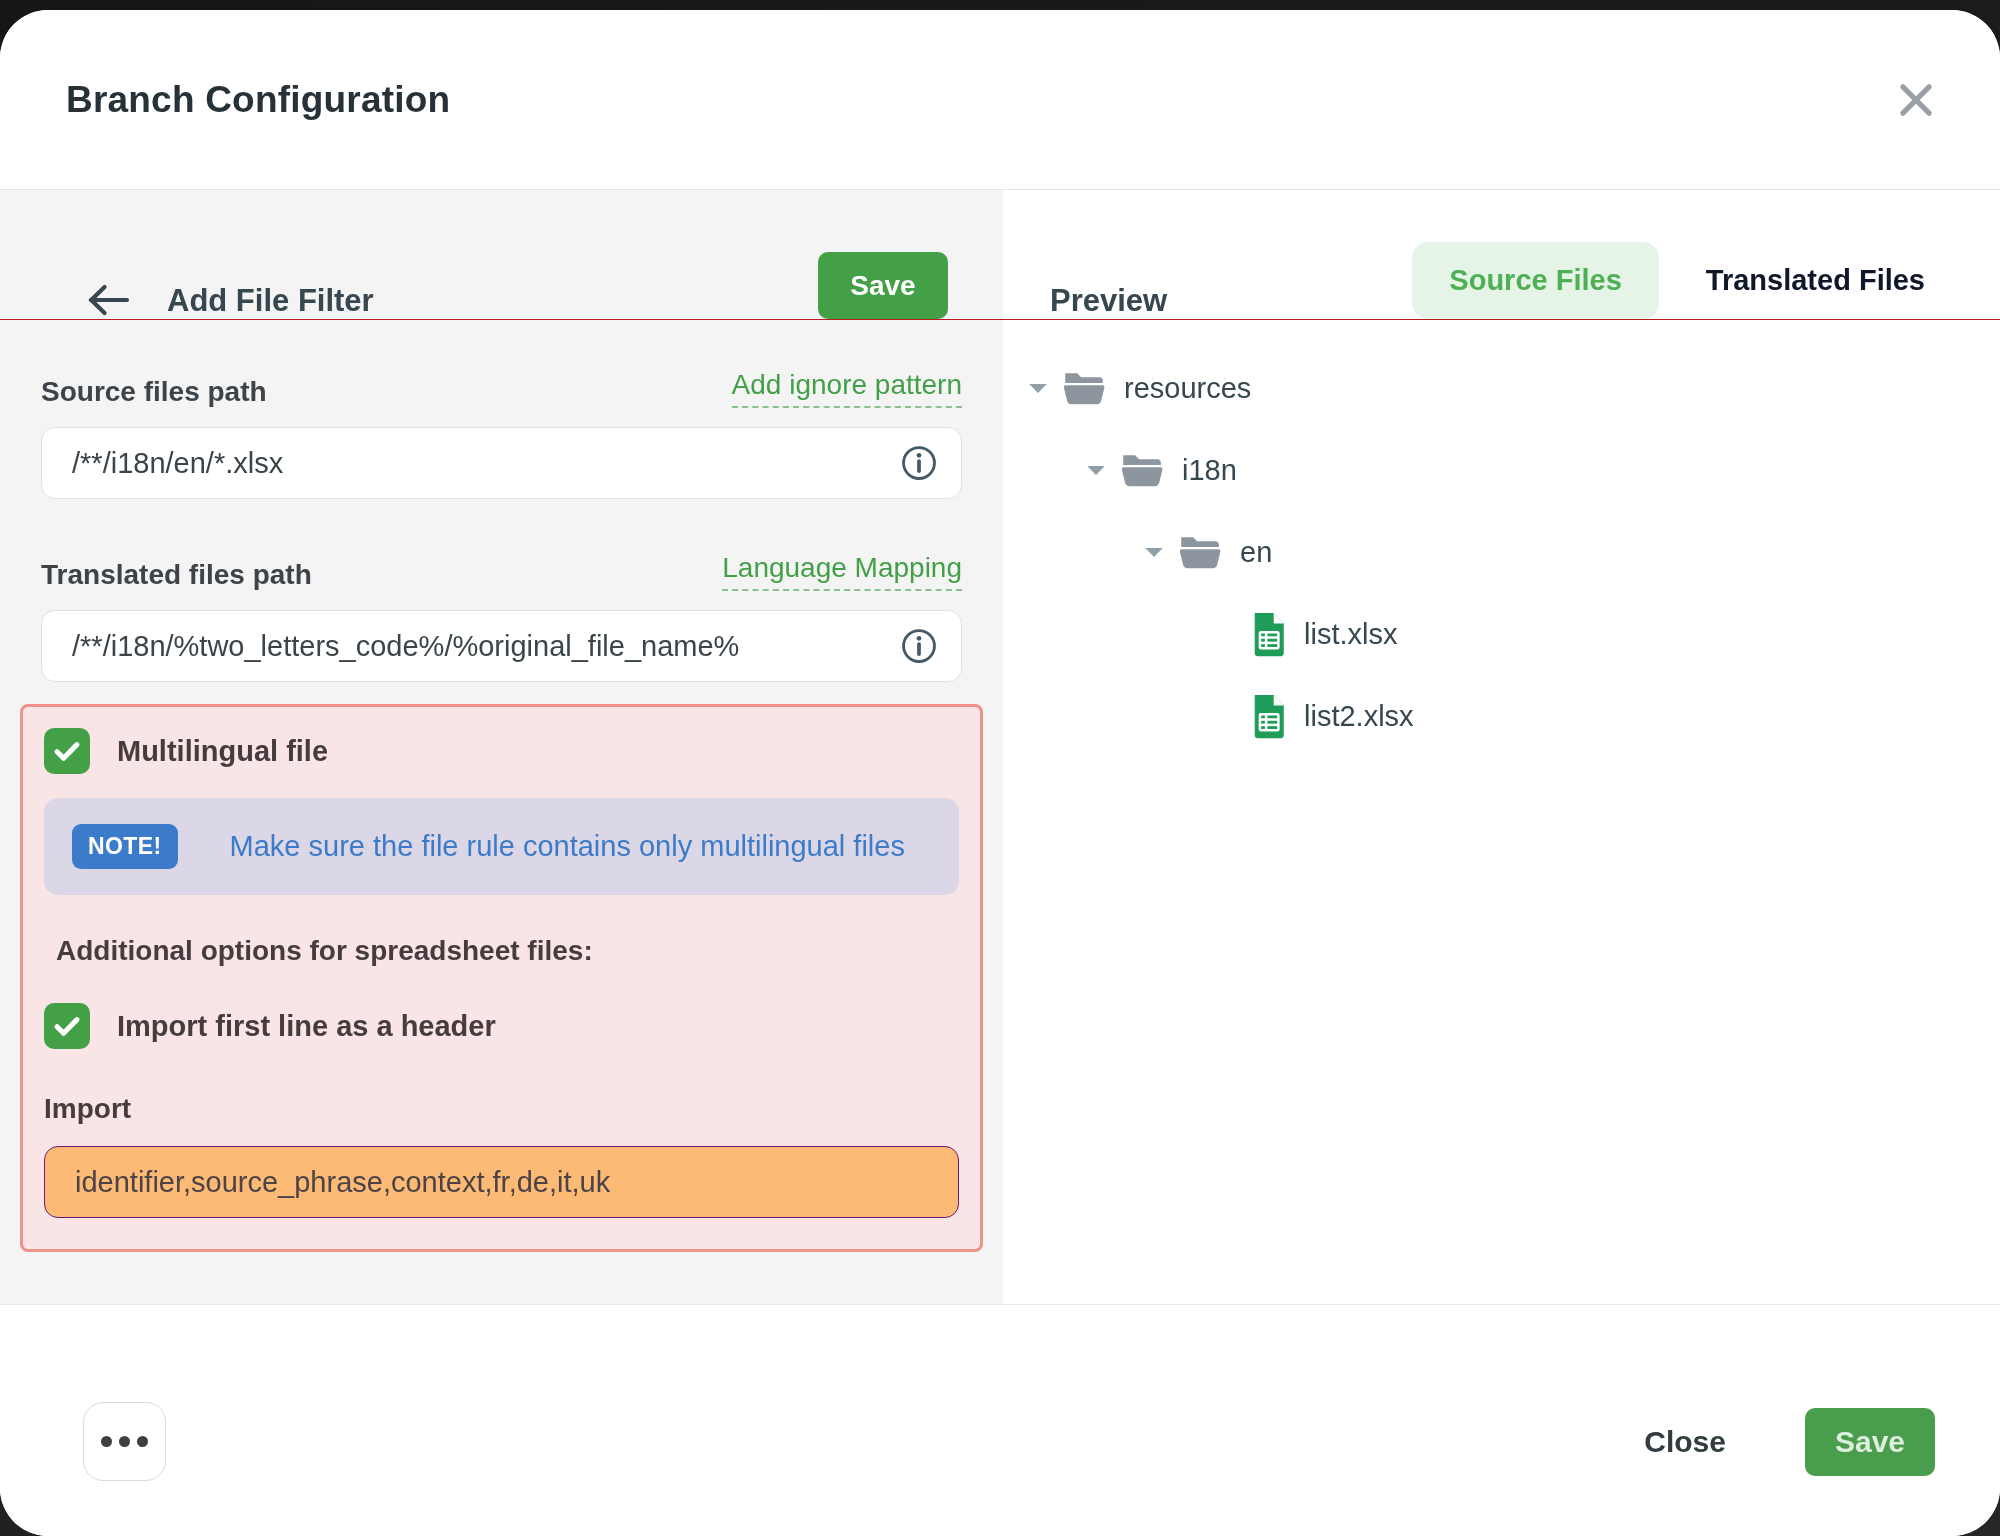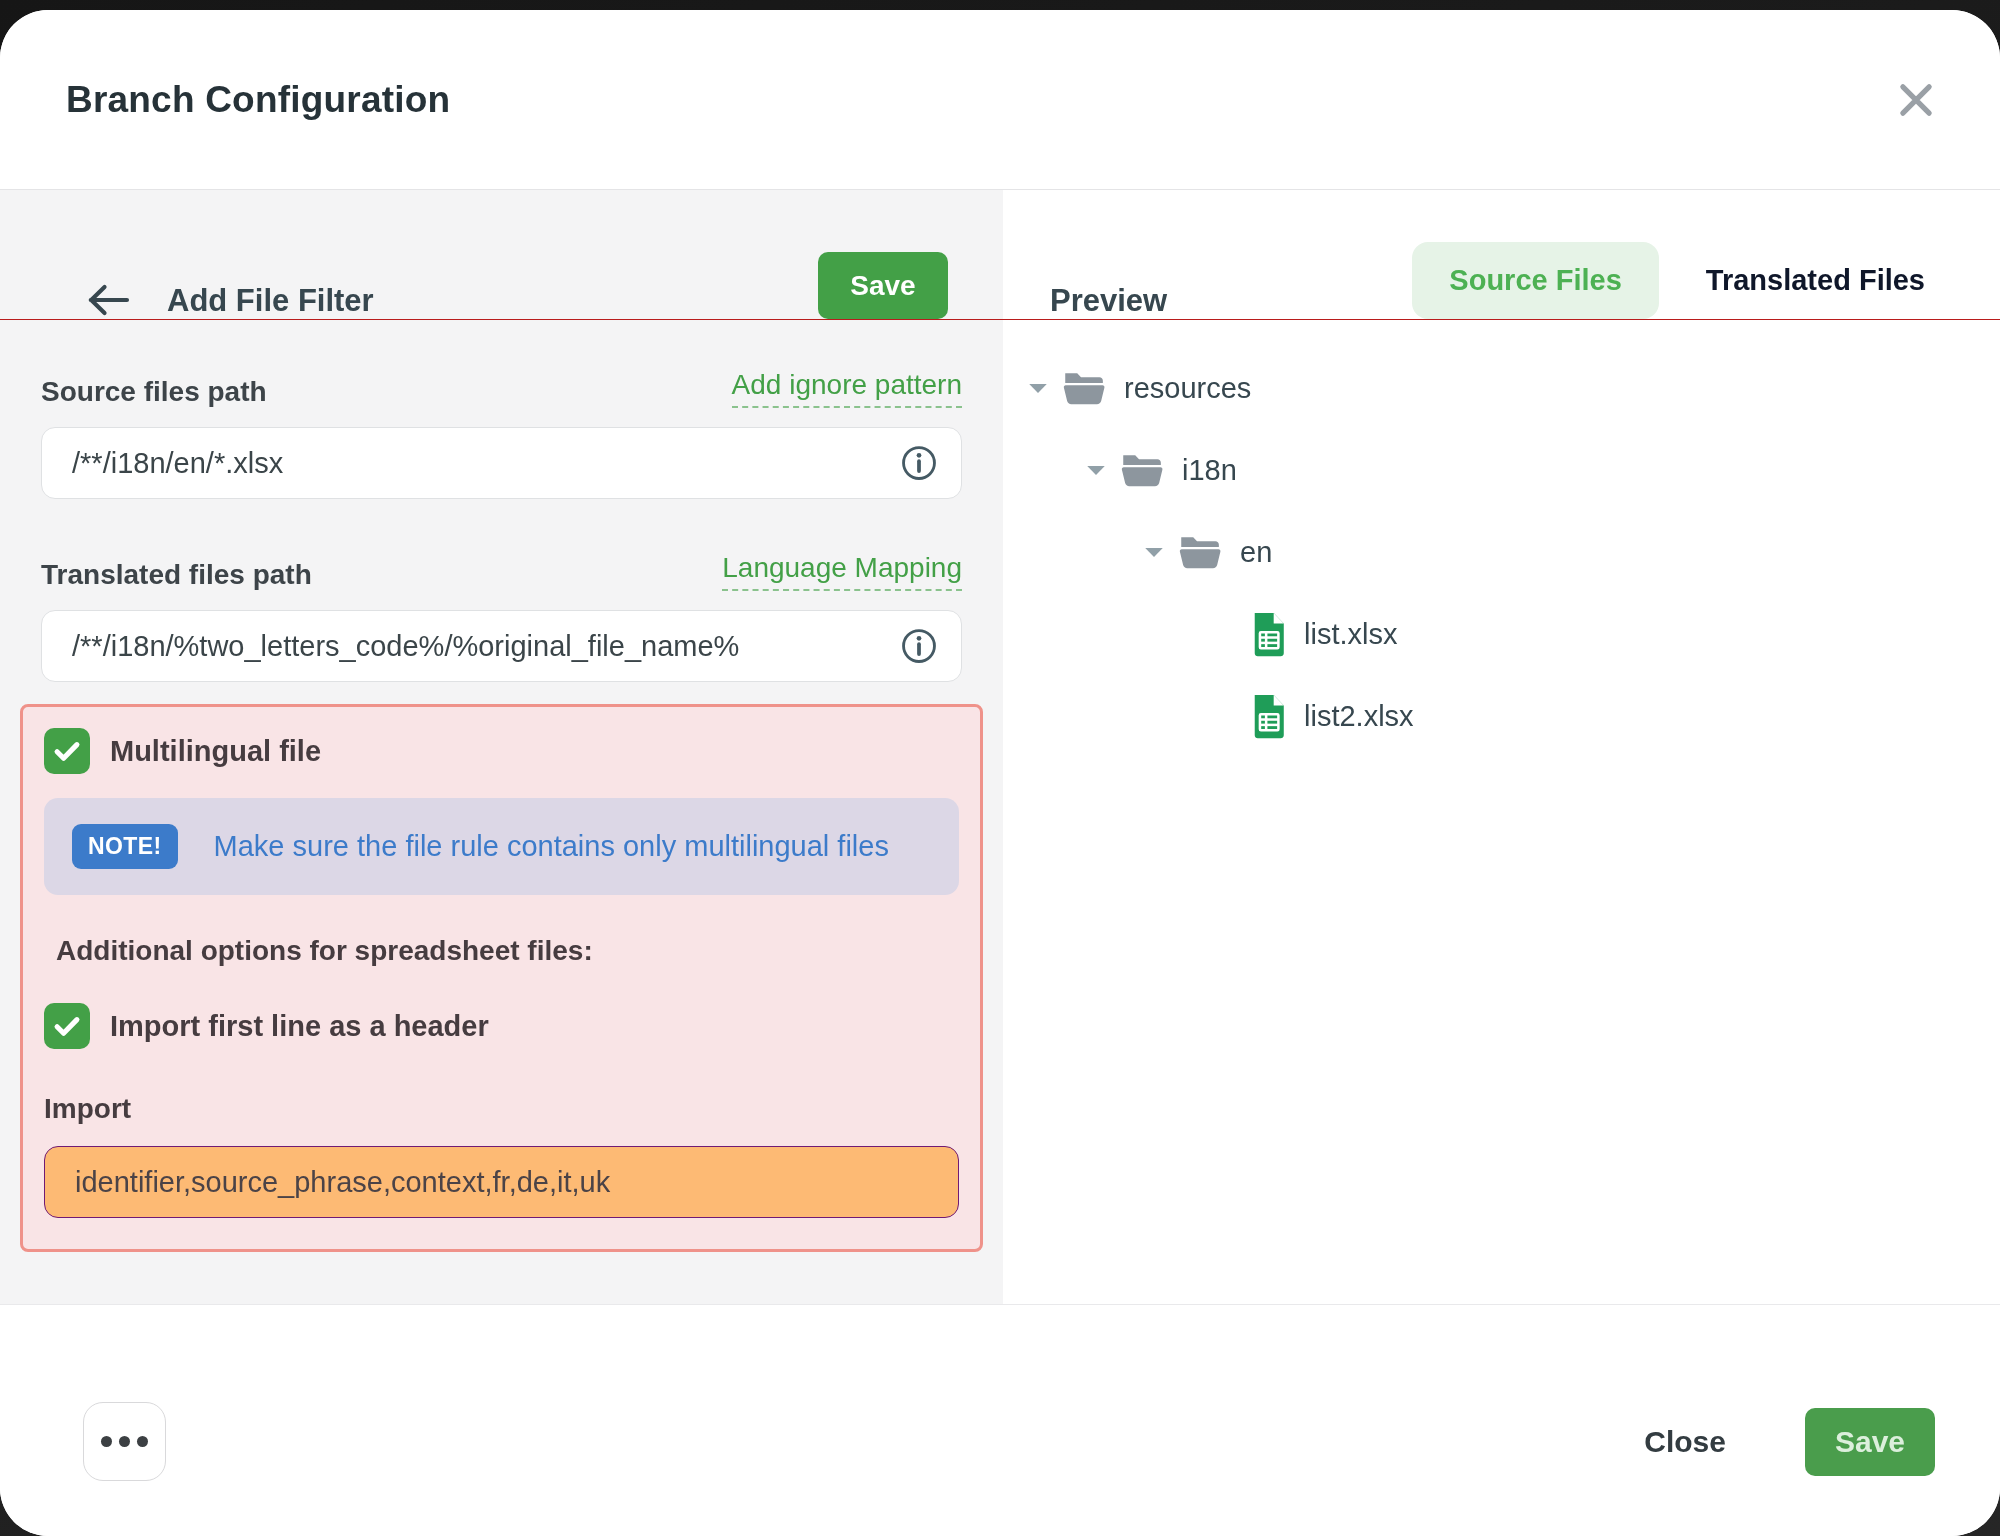--- a/index.html
+++ b/index.html
@@ -42,28 +42,28 @@
         border-bottom:2px dashed rgba(67,160,71,.6);padding-bottom:5px;}
   .field{height:70px;background:#fff;border:1px solid #dfe1e3;border-radius:14px;
          display:flex;align-items:center;padding-right:24px;}
   .field input{flex:1;min-width:0;border:none;background:transparent;outline:none;
                font-family:inherit;font-size:29px;color:#3b4549;padding:0 16px 0 30px;}
   .info-btn{background:none;border:none;padding:0;cursor:pointer;display:flex;flex:0 0 auto;}
 
   
   .multi-section{margin:22px -21px 0;border:3px solid var(--pink-border,#ef928a);
                  border-radius:8px;background:var(--pink-bg,#f9e4e6);padding:21px 21px 31px;}
-  .check-row{display:flex;align-items:center;gap:20px;}
+  .check-row{display:flex;align-items:center;gap:27px;}
   .check-row.second{margin-top:36px;}
   .checkbox{width:46px;height:46px;border-radius:10px;background:var(--green,#43a047);
             border:none;padding:0;display:flex;align-items:center;justify-content:center;
             flex:0 0 auto;cursor:pointer;}
   .check-label{font-size:29px;font-weight:600;color:#463c40;}
   .note-box{margin-top:24px;background:var(--note-bg,#dcd7e6);border-radius:14px;
-            padding:26px 28px;display:flex;align-items:center;gap:36px;}
+            padding:26px 28px;display:flex;align-items:center;gap:52px;}
   .note-badge{background:var(--note-blue,#3c7bca);color:#fff;font-size:23px;font-weight:700;
               padding:9px 16px;border-radius:9px;letter-spacing:.4px;flex:0 0 auto;}
   .note-text{font-size:29px;color:var(--note-blue,#3c7bca);font-weight:500;}
   .options-label{margin-top:40px;font-size:28px;font-weight:600;color:#463c40;margin-left:12px;}
   .scheme-label{margin-top:44px;font-size:28px;font-weight:600;color:#463c40;}
   .scheme-field{margin-top:21px;height:70px;background:#fdba74;border:1px solid #701a75;
                 border-radius:14px;display:flex;align-items:center;}
   .scheme-field input{flex:1;min-width:0;border:none;background:transparent;outline:none;
                       font-family:inherit;font-size:29px;color:#4b4347;padding:0 30px;}
 

